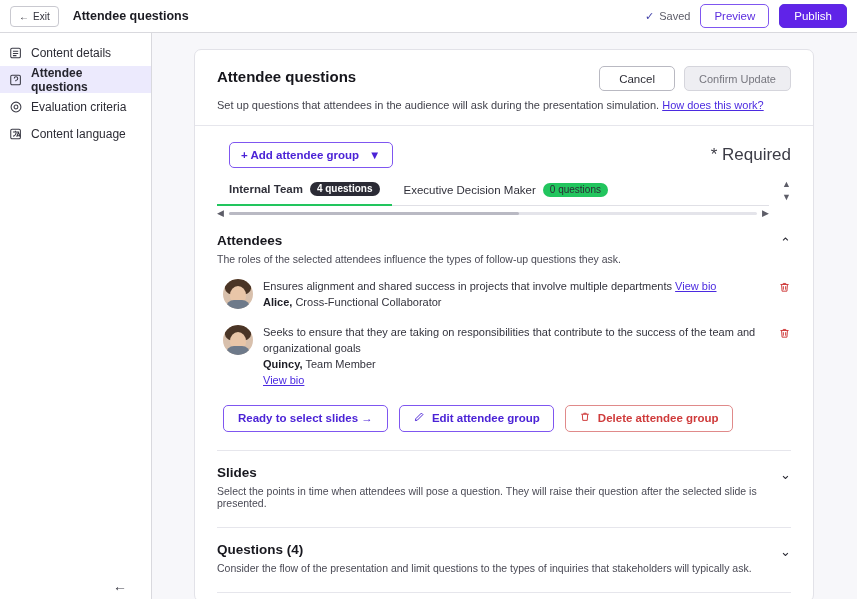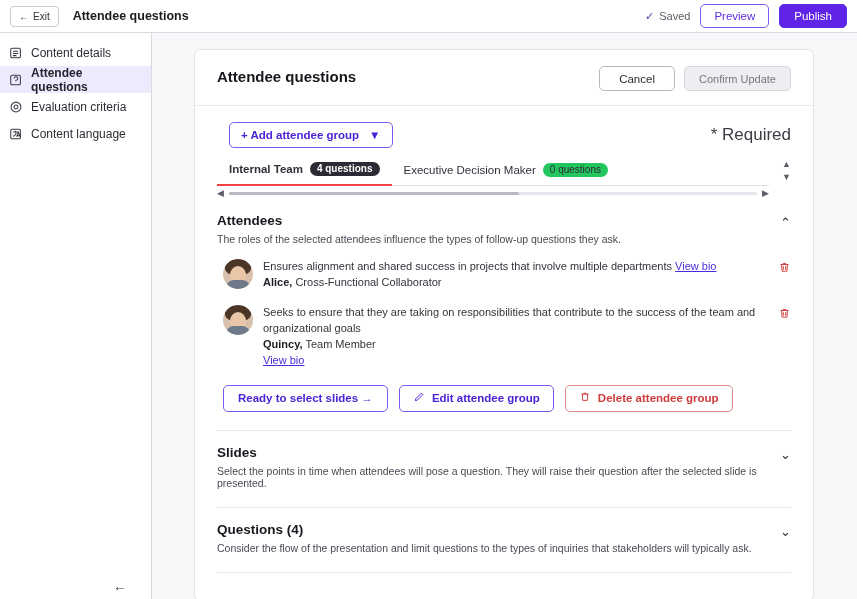--- a/index.html
+++ b/index.html
@@ -231,21 +231,21 @@
     display: inline-flex;
     align-items: center;
     gap: 7px;
     padding: 0 12px 8px 12px;
     font-size: 11.5px;
     color: #30303a;
     cursor: pointer;
   }
   .tab.active {
     font-weight: bold;
-    border-bottom: 2px solid #ef4444;
+    border-bottom: 2px solid #22c55e;
     margin-bottom: -1px;
   }
   .pill {
     background: #2b2b35;
     color: #fff;
     border-radius: 9px;
     font-size: 10px;
     font-weight: bold;
     padding: 2px 7px;
     line-height: 1;
@@ -486,20 +486,24 @@
     <div class="card">
 
       <div class="card-head">
         <h1 class="card-title">Attendee questions</h1>
         <div class="card-head-btns">
           <button class="btn-cancel">Cancel</button>
           <button class="btn-confirm">Confirm Update</button>
         </div>
       </div>
 
+      <div class="card-sub">
+        <span>Set up questions that attendees in the audience will ask during the presentation simulation.</span>
+        <span class="link">How does this work?</span>
+      </div>
 
       <div class="divider"></div>
 
       <div class="row-addgroup">
         <button class="btn-addgroup">
           <span>+ Add attendee group</span>
           <span>▼</span>
         </button>
         <span class="required">* Required</span>
       </div>

